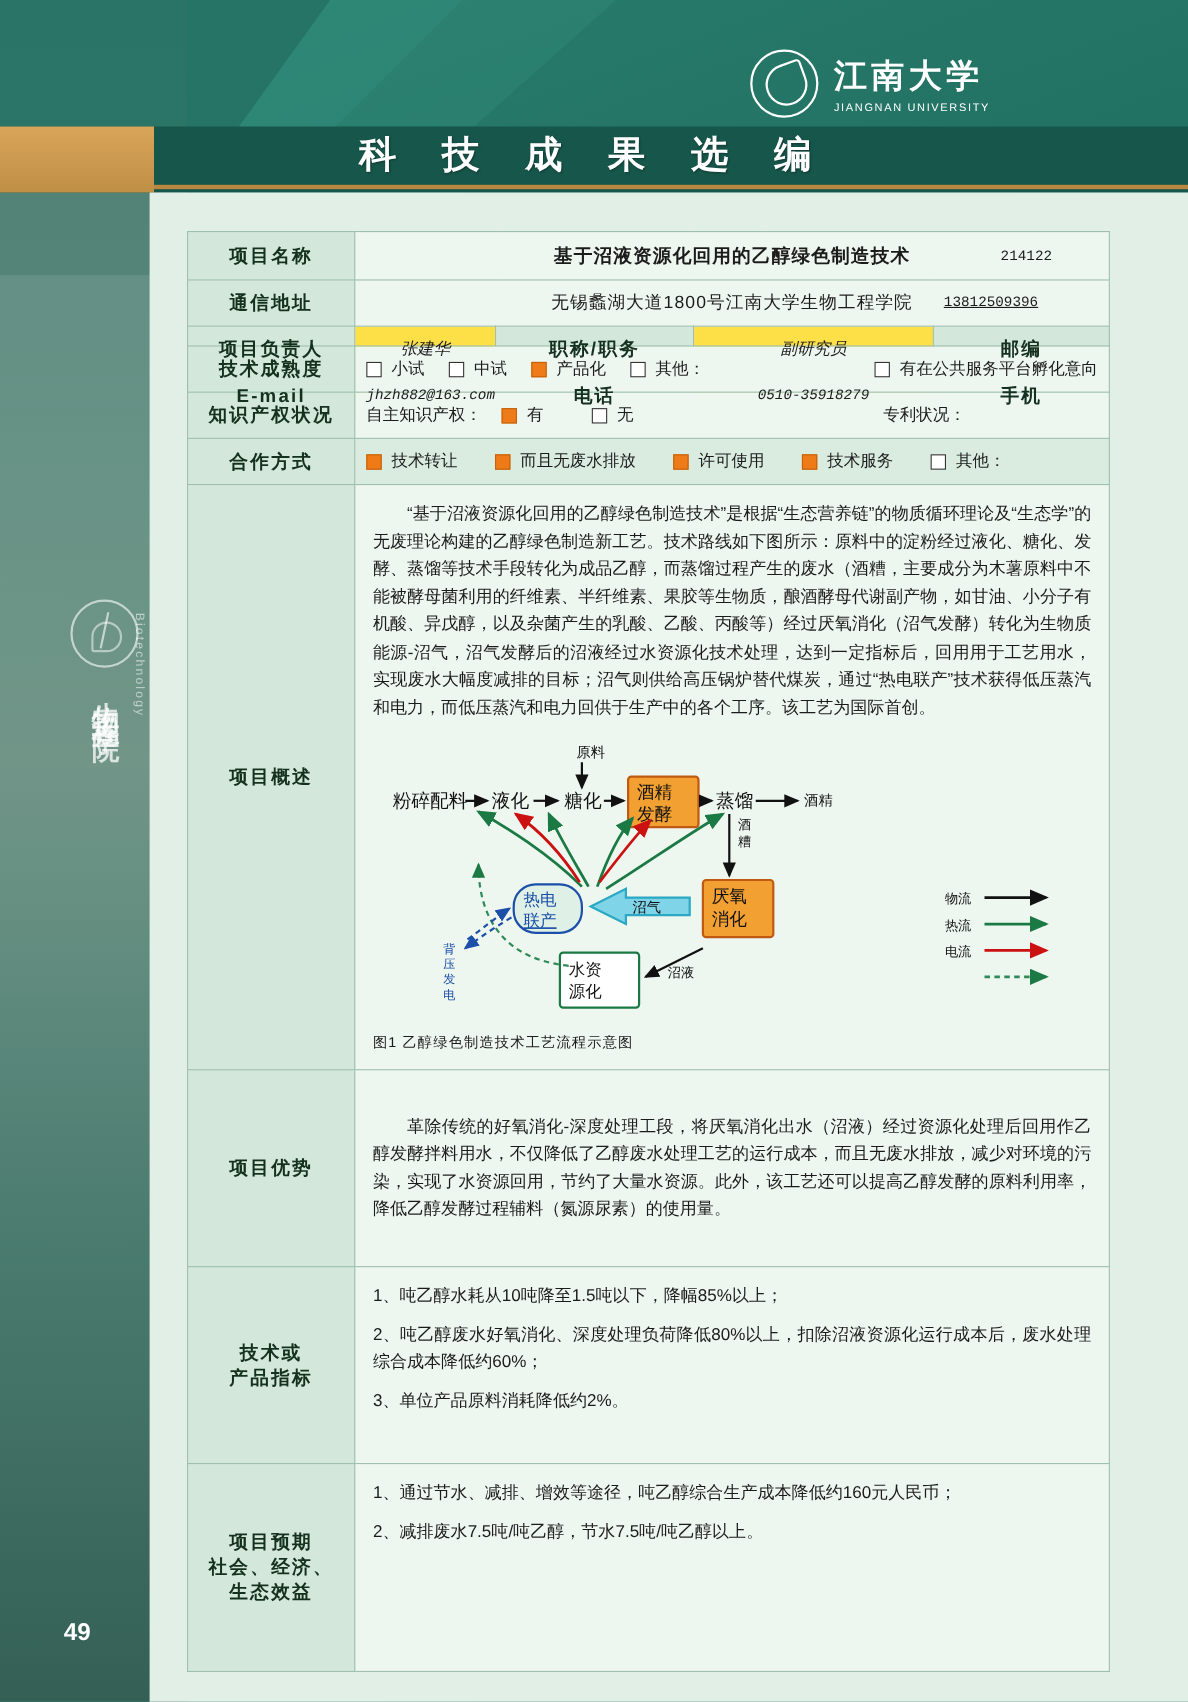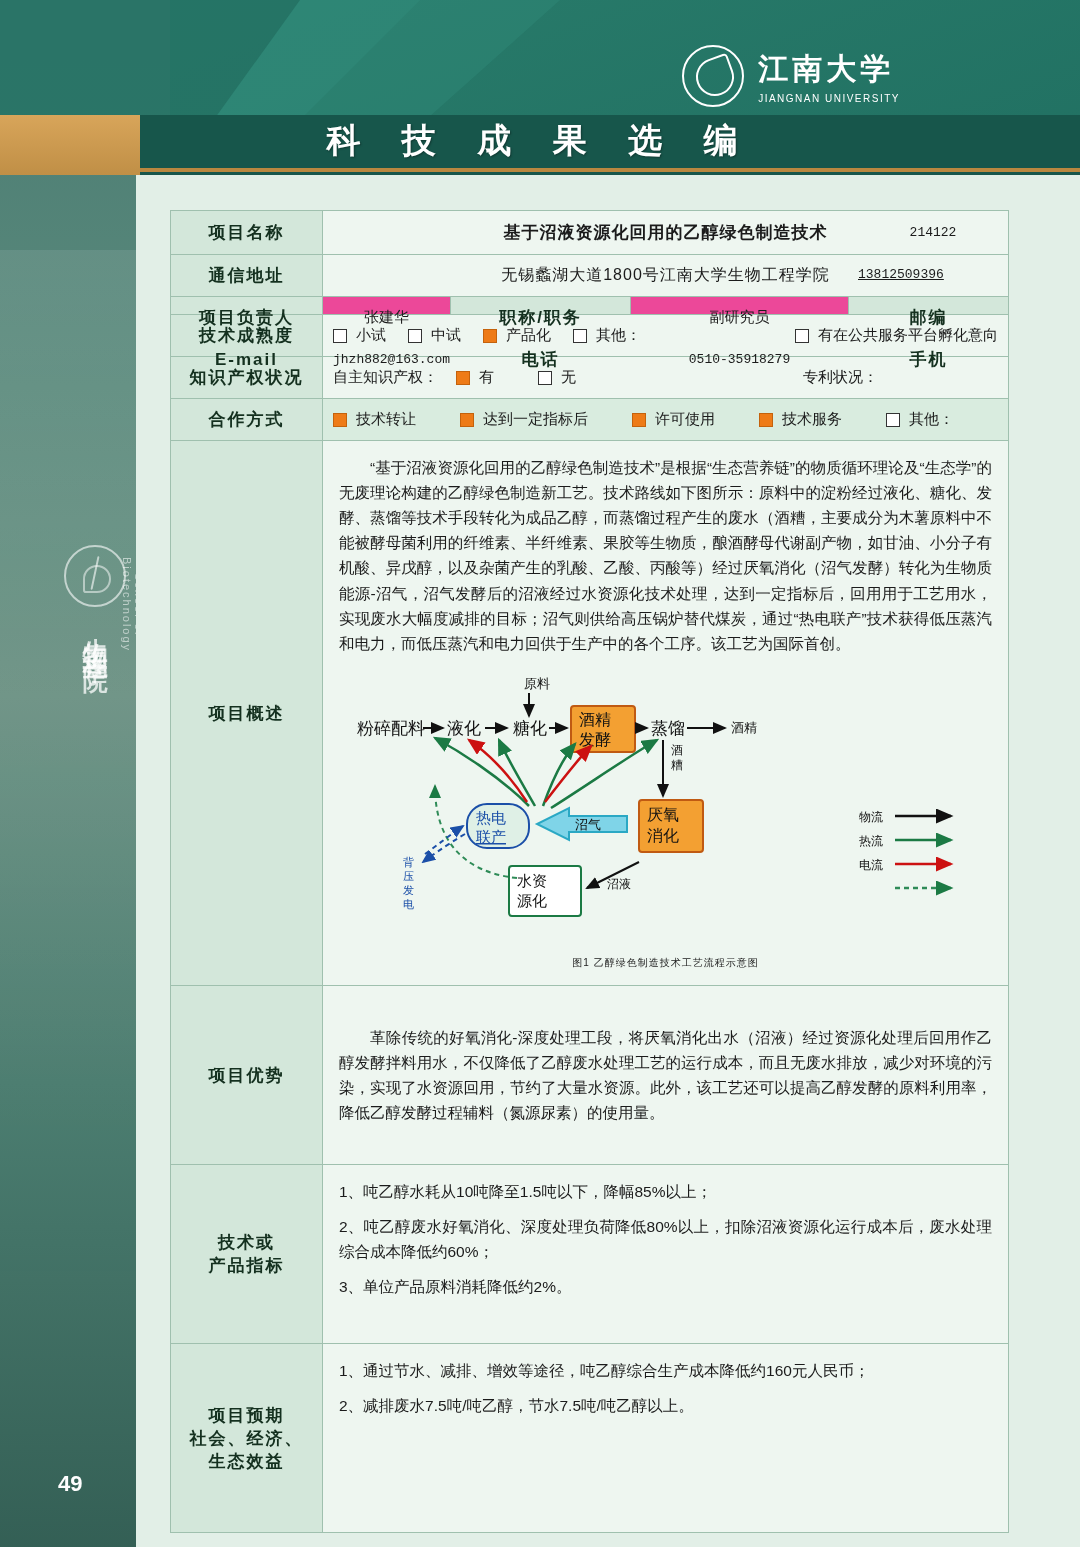--- a/index.html
+++ b/index.html
@@ -49,38 +49,38 @@
   .band-title{position:absolute;left:0;top:118px;width:1080px;text-align:center;color:#fff;
      font-size:34px;letter-spacing:16px;font-weight:bold;text-shadow:1px 1px 2px rgba(0,0,0,.35);}
   
   .page{position:absolute;left:136px;top:175px;width:944px;height:1468px;background:#e2efe7;}
   .page-inner{position:absolute;left:34px;top:35px;width:838px;}
   
   table.main{border-collapse:collapse;width:838px;table-layout:fixed;font-size:15px;color:#1b1b1b;}
   table.main td{border:1px solid #9fc0ae;vertical-align:middle;}
   .lbl{background:#d3e7da;text-align:center;font-weight:bold;font-size:17px;color:#14301f;padding:9px 4px;letter-spacing:2px;}
   .val{background:#eef6f0;padding:9px 10px;}
-  .val-c{background:#ec4899;padding:9px 10px;text-align:center;}
+  .val-c{background:#fde047;padding:9px 10px;text-align:center;font-style:italic;}
   .title-val{background:#eef6f0;text-align:center;font-weight:bold;font-size:17px;padding:10px;letter-spacing:1px;}
   .addr-val{background:#eef6f0;text-align:center;font-size:16px;padding:10px;letter-spacing:1px;}
   .mono{font-family:"Liberation Mono","DejaVu Sans Mono",monospace;font-size:13px;}
   .chk{display:inline-block;width:12px;height:12px;border:1px solid #333;background:#fff;
        vertical-align:middle;margin-right:5px;}
   .chk.on{background:#ee7b17;border-color:#c4620c;}
   .optline{display:flex;align-items:center;gap:4px;}
   .opts{display:flex;align-items:center;padding:8px 10px;font-size:15px;gap:22px;flex-wrap:nowrap;}
   .opts .sp{flex:1;}
   
   .body-cell{background:#eef6f0;padding:14px 16px;font-size:15.5px;line-height:1.62;text-align:justify;}
   .body-cell p{margin:0 0 10px 0;}
   .body-cell p:last-child{margin-bottom:0;}
   .indent{text-indent:2em;}
   
   .figure{margin-top:10px;}
-  .figcap{text-align:center;font-size:10px;margin-top:24px;letter-spacing:1px;}
+  .figcap{font-size:13px;margin-top:6px;letter-spacing:1px;}
   
   .pageno{position:absolute;left:58px;bottom:50px;color:#fff;font-size:22px;font-weight:bold;}
 </style>
 </head>
 <body>
 
 <div class="bg-base"></div>
 <div class="bg-photo"></div>
 <div class="diag1"></div>
 <div class="diag2"></div>
@@ -196,28 +196,28 @@
               <span>无</span>
             </span>
             <span class="sp"></span>
             <span style="margin-right:120px">专利状况：</span>
           </div>
         </td>
       </tr>
       <tr>
         <td class="lbl">合作方式</td>
         <td class="val" style="background:#d9ecdf">
-          <div class="opts" style="padding:2px 0;gap:44px">
+          <div class="opts" style="padding:2px 0;gap:34px">
             <span class="optline">
               <span class="chk on"></span>
               <span>技术转让</span>
             </span>
             <span class="optline">
               <span class="chk on"></span>
-              <span>达到一定指标后</span>
+              <span>而且无废水排放</span>
             </span>
             <span class="optline">
               <span class="chk on"></span>
               <span>许可使用</span>
             </span>
             <span class="optline">
               <span class="chk on"></span>
               <span>技术服务</span>
             </span>
             <span class="optline">

